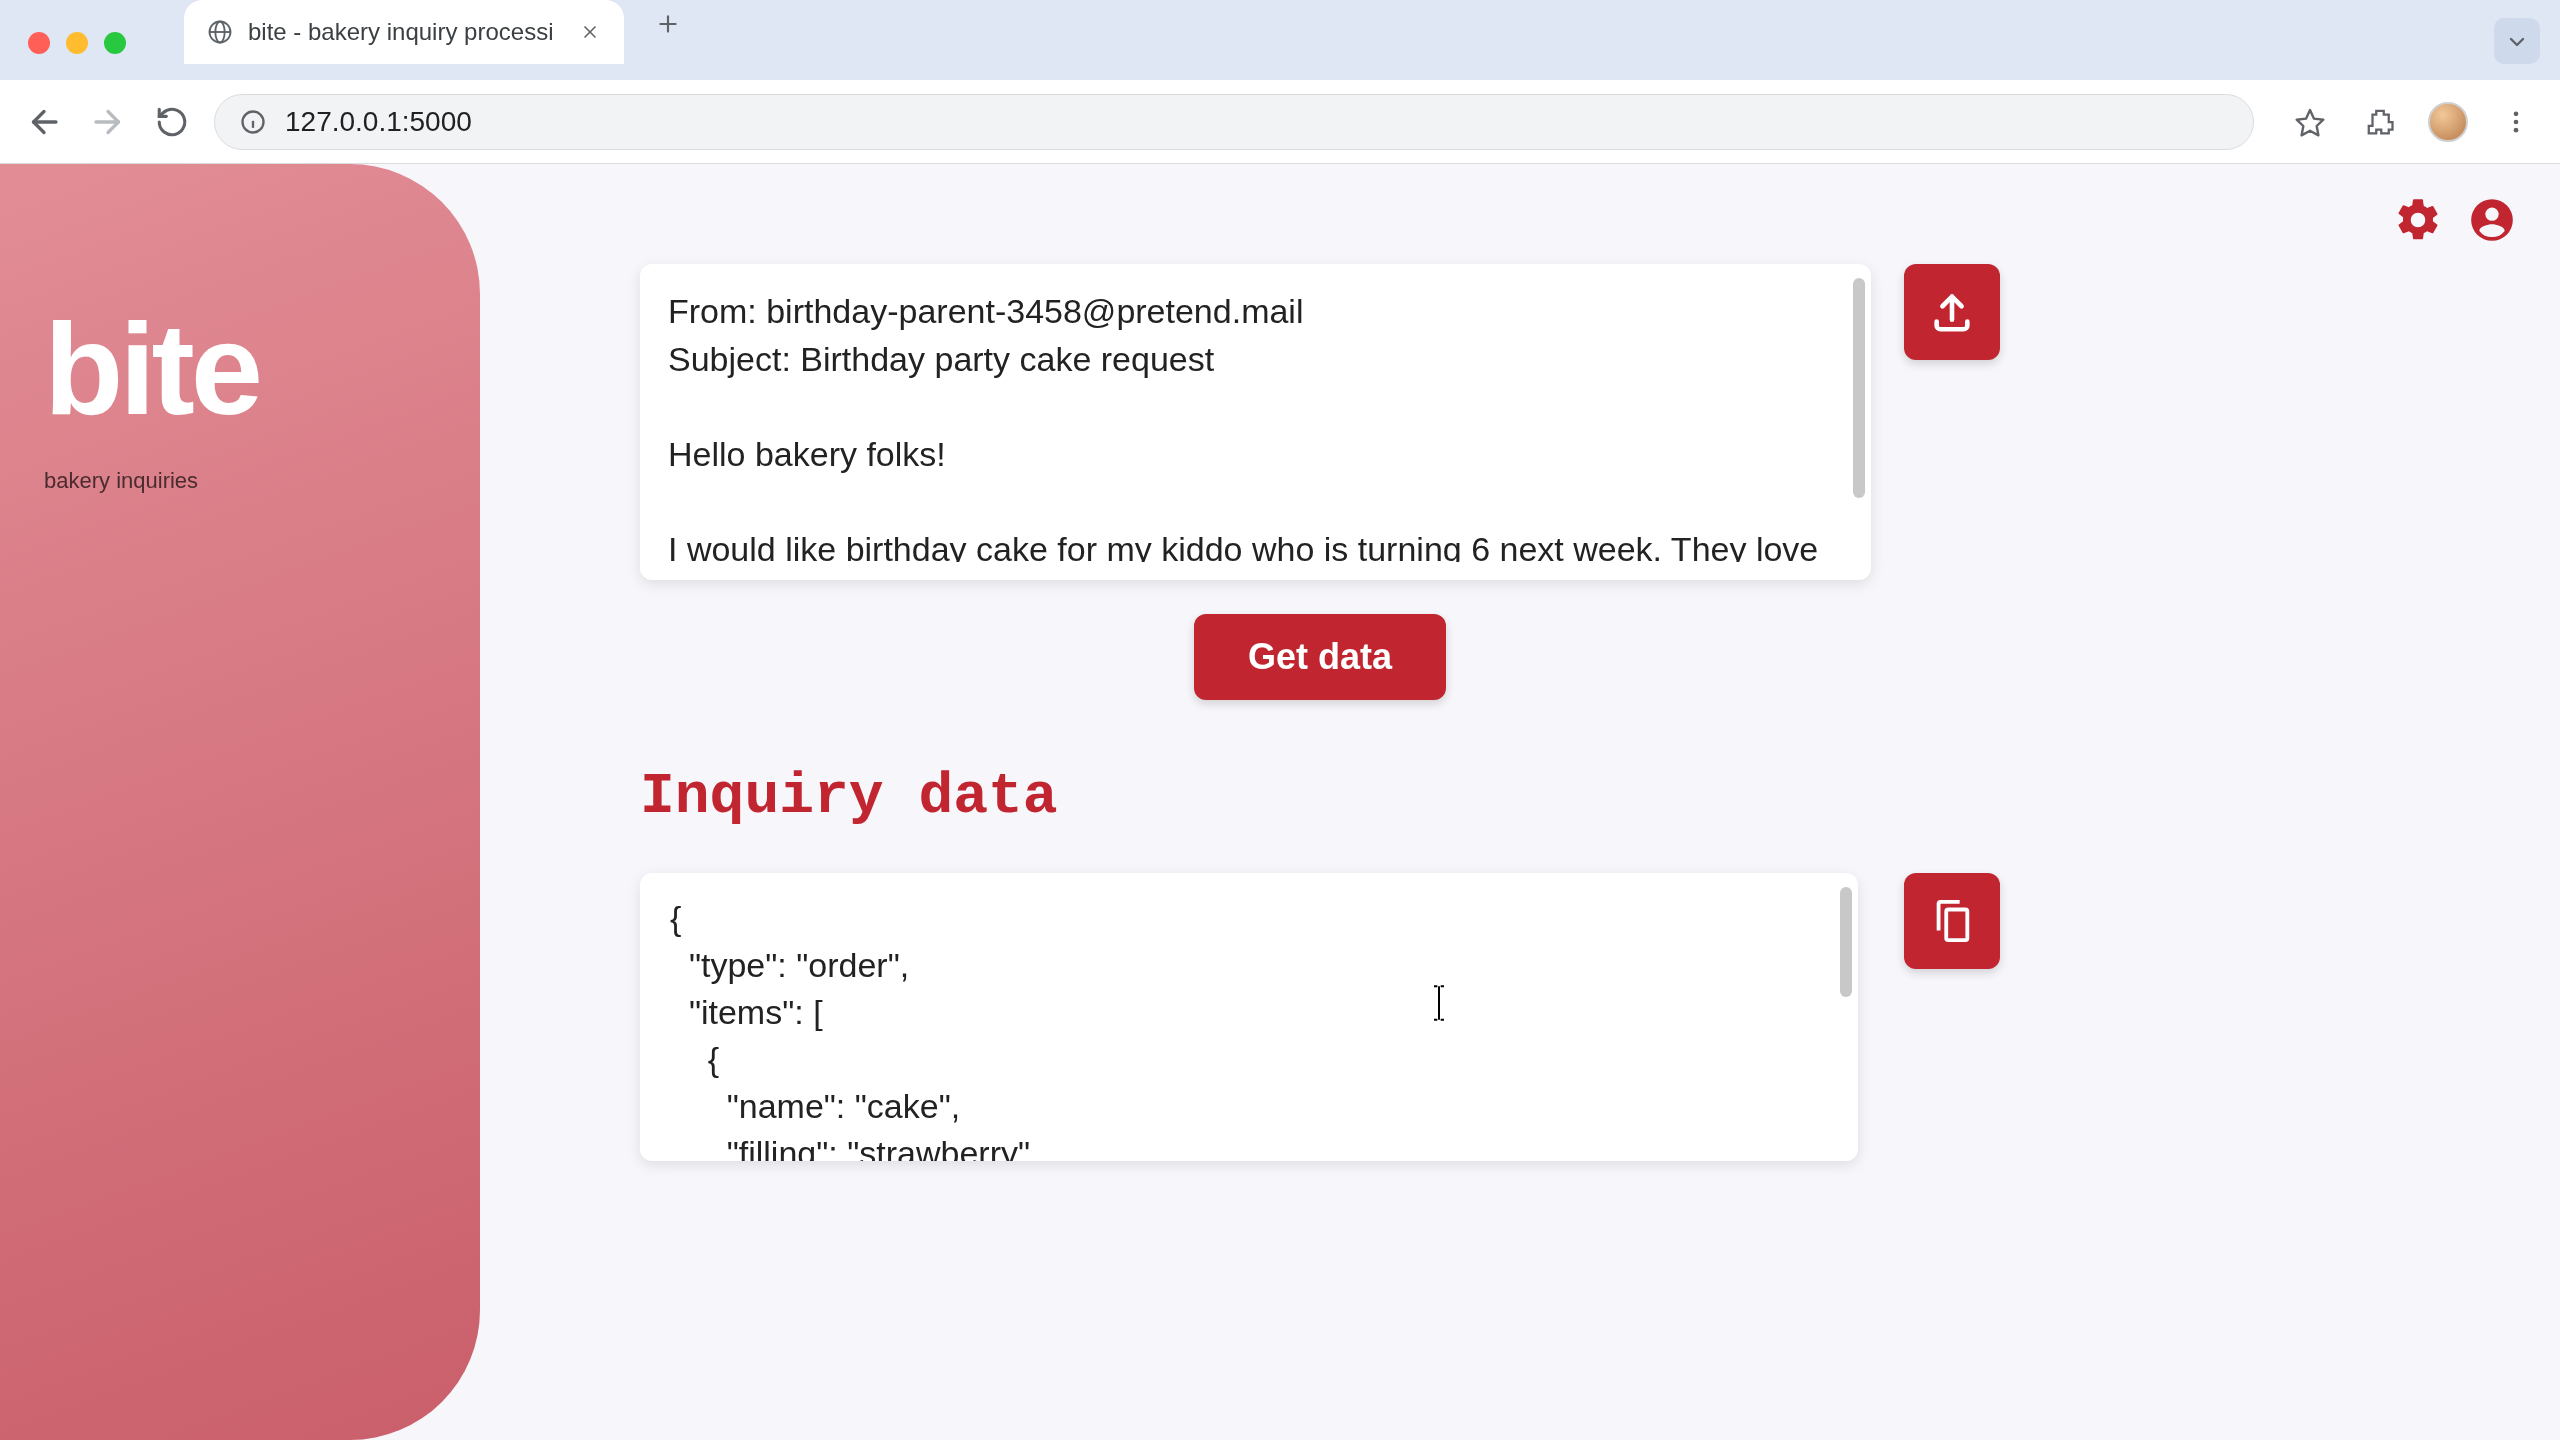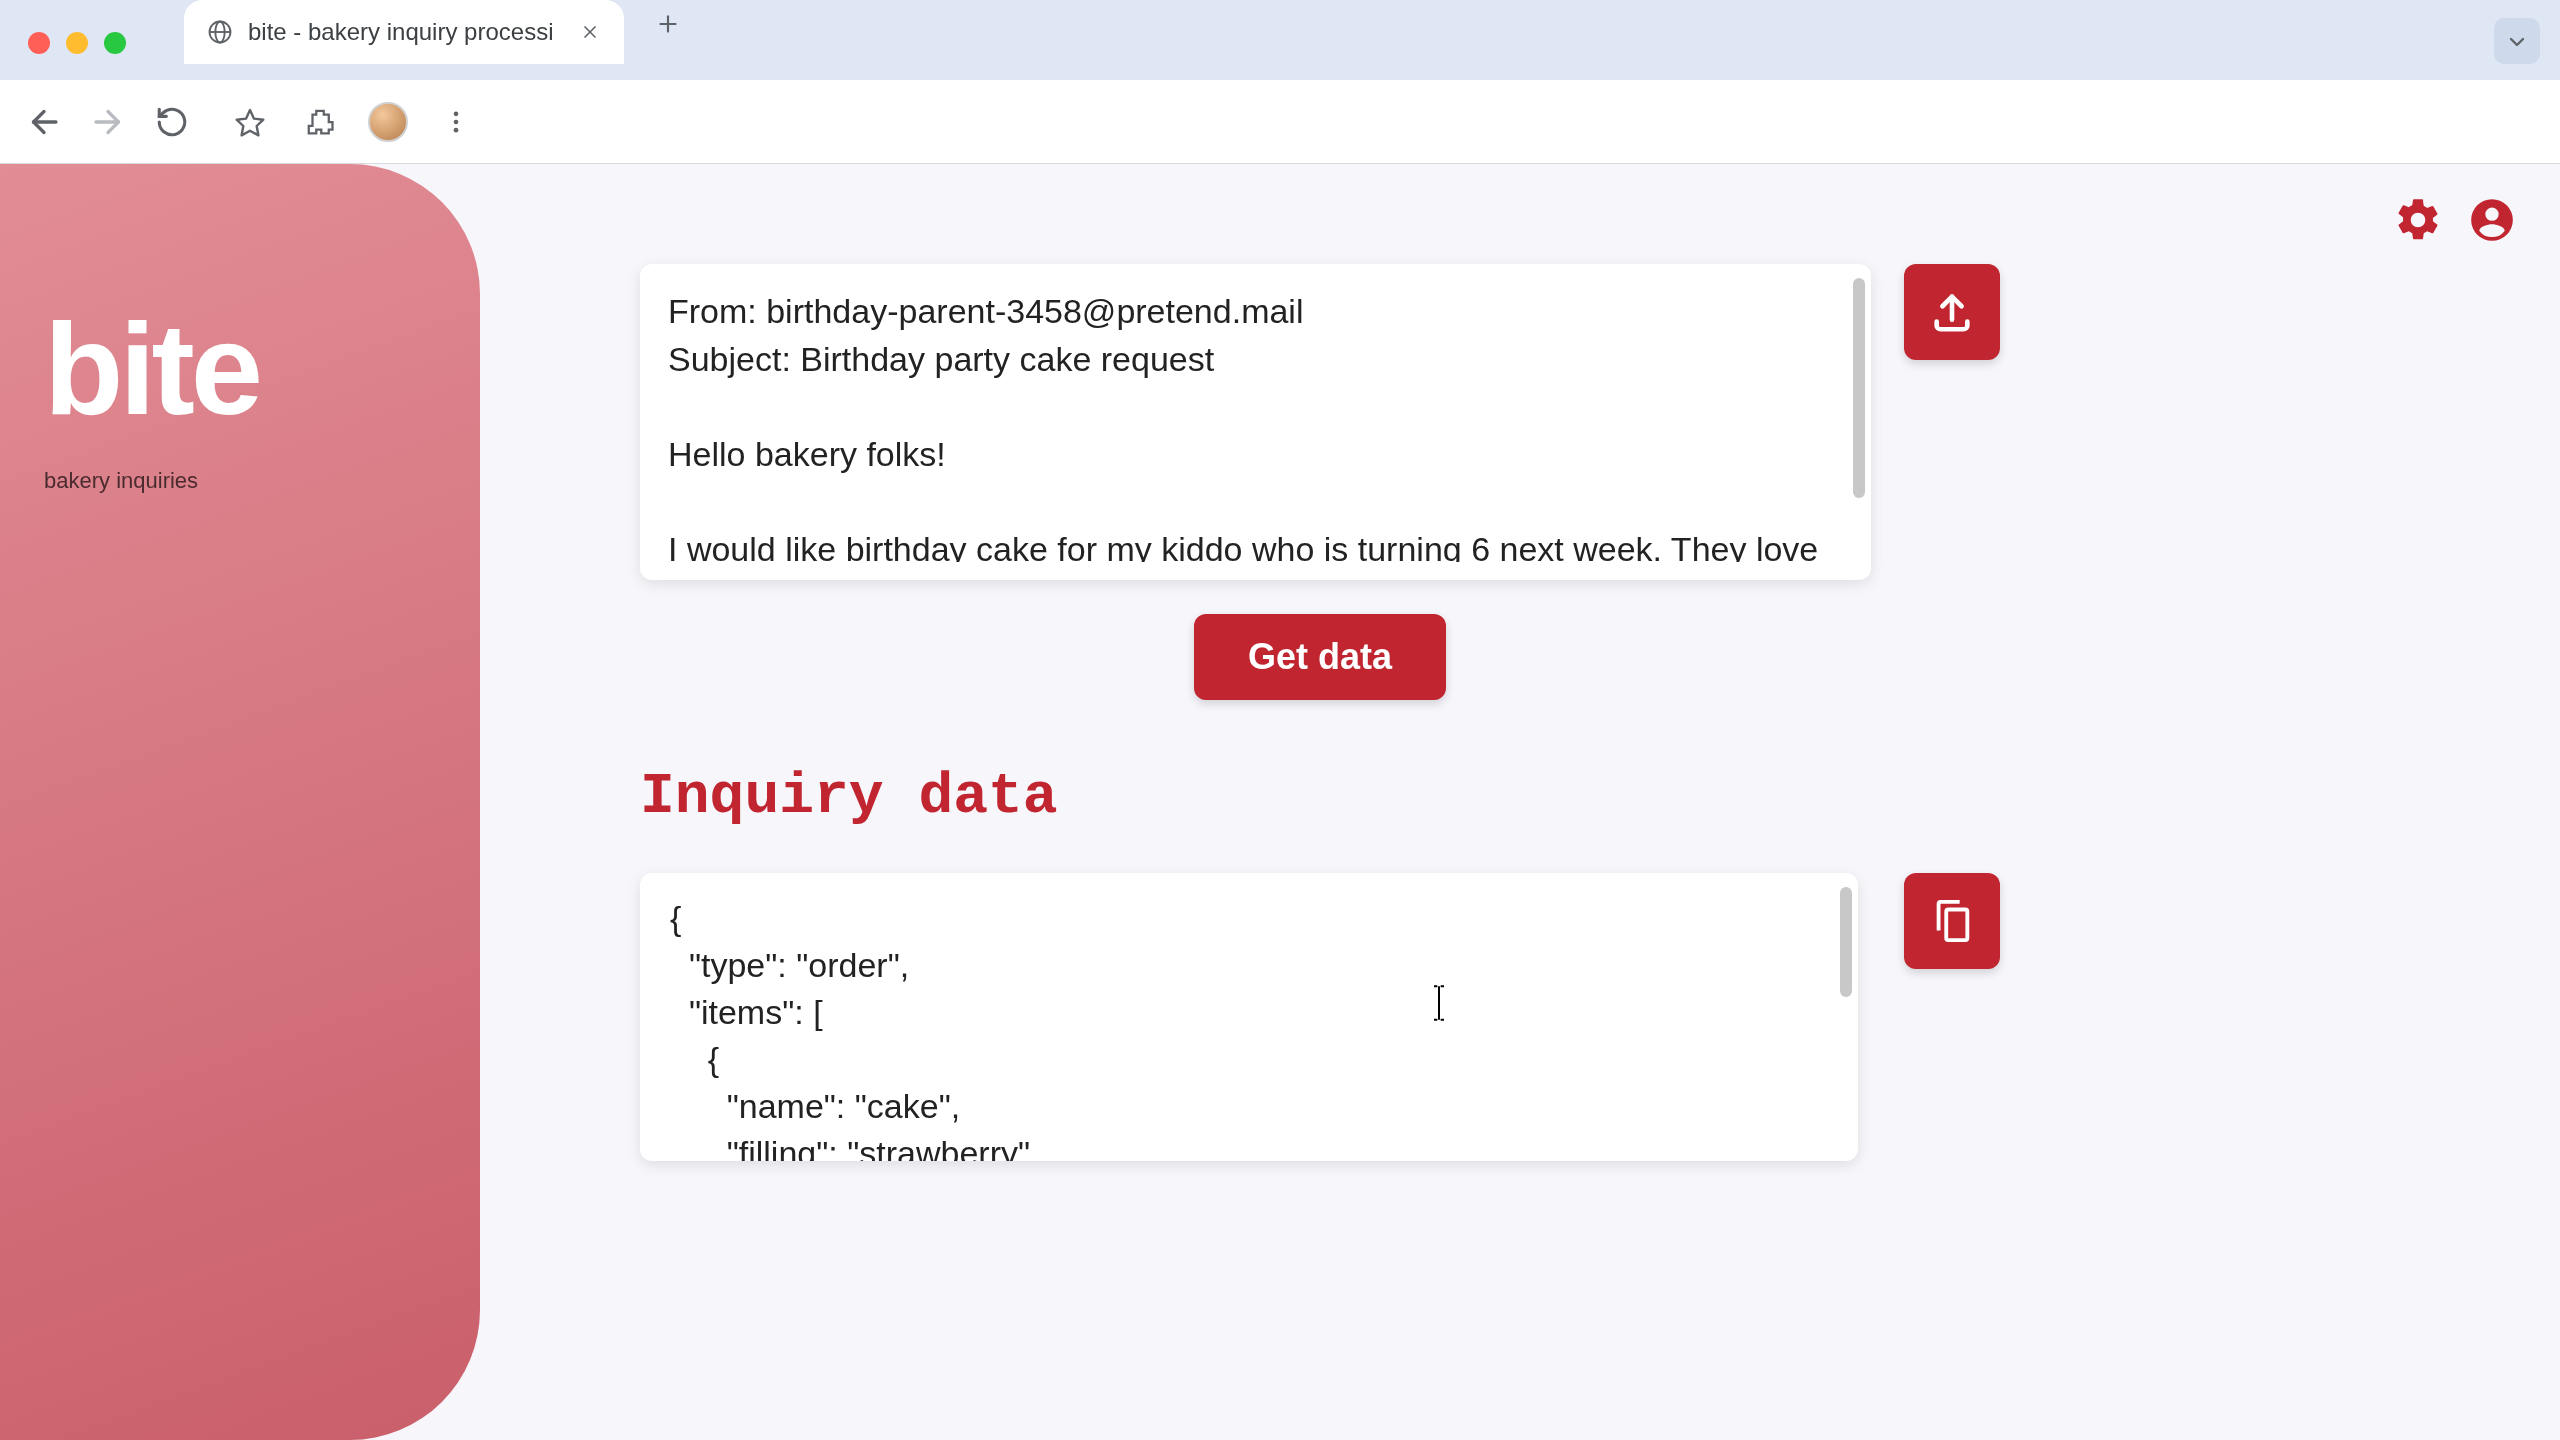--- a/index.html
+++ b/index.html
@@ -123,20 +123,30 @@
         <line x1="4" y1="12" x2="19" y2="12"></line>
           <polyline points="12 5 19 12 12 19"></polyline>
       </svg>
     </div>
     <div class="nav-btn">
       <svg viewBox="0 0 24 24" width="34" height="34" fill="none" stroke="#5f6368" stroke-width="2.2" stroke-linecap="round">
         <path d="M3 12a9 9 0 1 0 3-6.7L3 8"></path>
           <polyline points="3 3 3 8 8 8"></polyline>
       </svg>
     </div>
+    <div class="omnibox">
+      <span>
+        <svg viewBox="0 0 24 24" width="28" height="28" fill="none" stroke="#5f6368" stroke-width="2">
+          <circle cx="12" cy="12" r="9"></circle>
+            <line x1="12" y1="8" x2="12" y2="8"></line>
+            <line x1="12" y1="11" x2="12" y2="17"></line>
+        </svg>
+      </span>
+      <span class="url">127.0.0.1:5000</span>
+    </div>
     <div class="right-icons">
       <div class="nav-btn">
         <svg viewBox="0 0 24 24" width="32" height="32" fill="none" stroke="#5f6368" stroke-width="1.8" stroke-linejoin="round">
           <polygon points="12 3 15 9.5 22 10.3 17 15 18.3 22 12 18.6 5.7 22 7 15 2 10.3 9 9.5"></polygon>
         </svg>
       </div>
       <div class="nav-btn">
         <svg viewBox="0 0 24 24" width="30" height="30" fill="none" stroke="#5f6368" stroke-width="1.8">
           <path d="M9 3h6v3h4v6h3v6h-3v3h-6v-3H9v3H3v-6h3V6h3z"></path>
         </svg>

